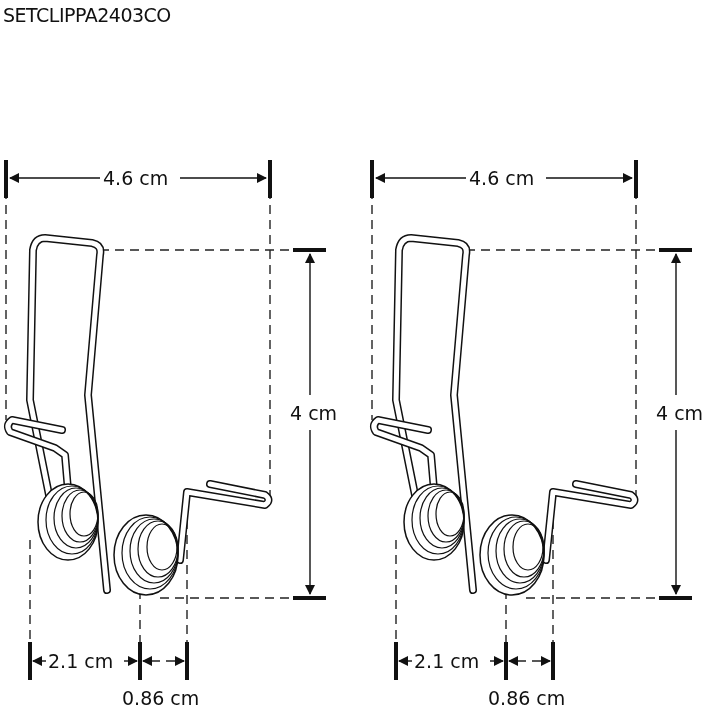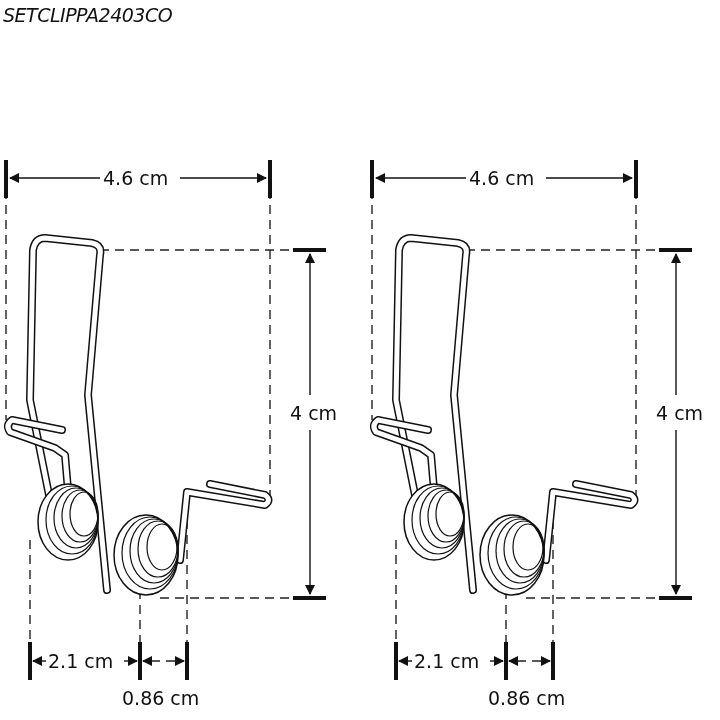--- a/index.html
+++ b/index.html
@@ -1,19 +1,19 @@
 <!DOCTYPE html>
 <html><head>
   <meta charset="utf-8">
   <style>
     html, body { margin: 0; padding: 0; background: #ffffff; }
     body { width: 720px; height: 720px; position: relative; overflow: hidden;
            font-family: "DejaVu Sans", sans-serif; color: #111; }
     .product-code { position: absolute; left: 3px; top: 4px; font-size: 19px;
-                    letter-spacing: -0.5px; color: #111; font-style: italic; }
+                    letter-spacing: -0.5px; color: #111; }
     .drawing { position: absolute; left: 0; top: 0; }
     .dimtext { font-family: "DejaVu Sans", sans-serif; font-size: 19px; fill: #111; }
     .wire { fill: none; stroke: #111; stroke-width: 8; stroke-linecap: round; stroke-linejoin: round; }
     .wire-in { fill: none; stroke: #fff; stroke-width: 5; stroke-linecap: round; stroke-linejoin: round; }
     .dash { stroke: #222; stroke-width: 1.4; stroke-dasharray: 9 6; fill: none; }
     .dimline { stroke: #111; stroke-width: 1.4; }
     .bar { stroke: #111; stroke-width: 4; }
   </style>
 </head>
 <body>

